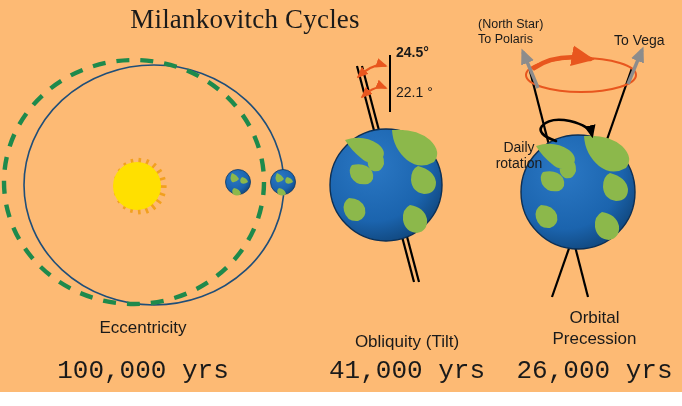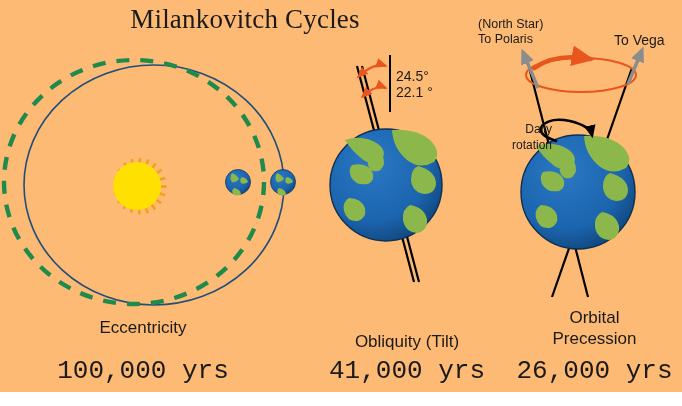--- a/index.html
+++ b/index.html
@@ -51,30 +51,30 @@
   .svg-layer {
     position: absolute;
     left: 0;
     top: 0;
   }
   .anno {
     position: absolute;
     font-family: "Liberation Sans", sans-serif;
     color: #1a1a1a;
   }
-  #lbl-245 { left: 396px; top: 68px;  font-size: 14px; }
+  #lbl-245 { left: 396px; top: 44px;  font-size: 14px; font-weight: bold; }
   #lbl-221 { left: 396px; top: 84px;  font-size: 14px; }
   #lbl-polaris {
     left: 478px; top: 17px; width: 110px;
     font-size: 12.5px; line-height: 15px; text-align: left;
   }
   #lbl-vega { left: 614px; top: 32px; font-size: 14px; }
   #lbl-daily {
-    left: 486px; top: 121px; width: 66px;
-    font-size: 12px; line-height: 16px; text-align: right;
+    left: 486px; top: 139px; width: 66px;
+    font-size: 14px; line-height: 16px; text-align: center;
   }
 </style>
 </head>
 <body>
 
 <div id="page">
 
   <div id="title">Milankovitch Cycles</div>
 
   <svg class="svg-layer" width="682" height="406" viewBox="0 0 682 406">

